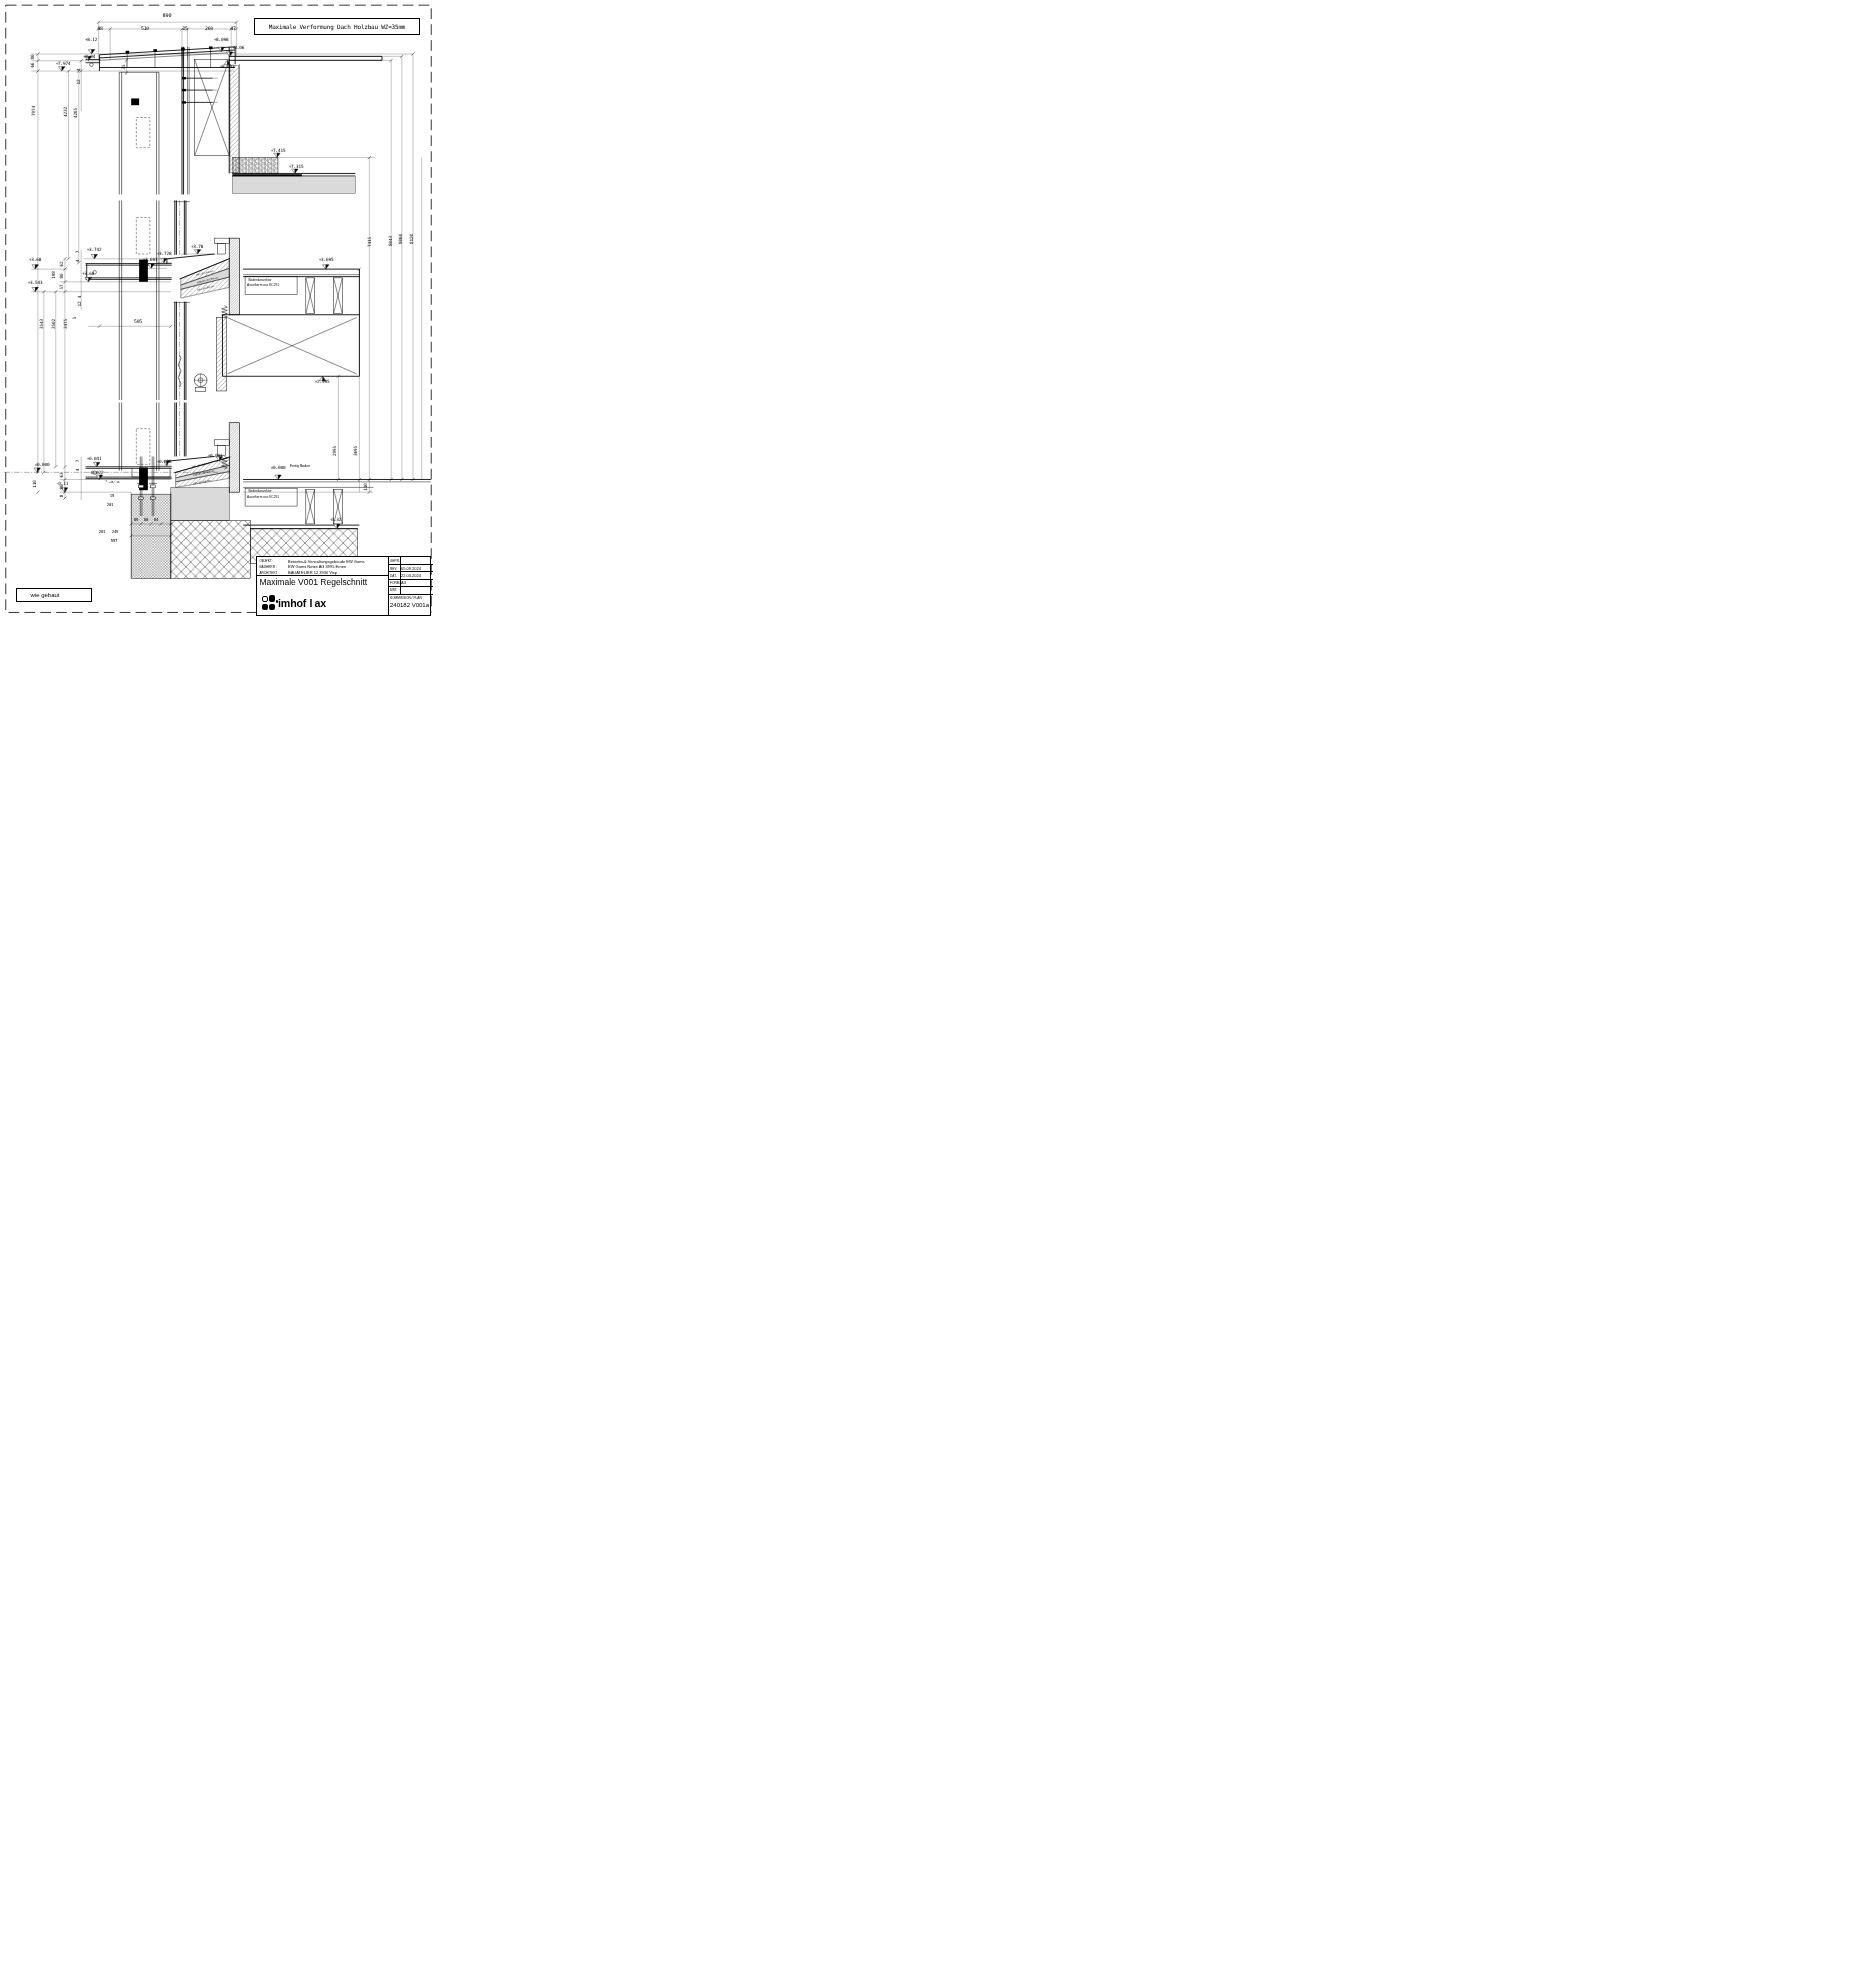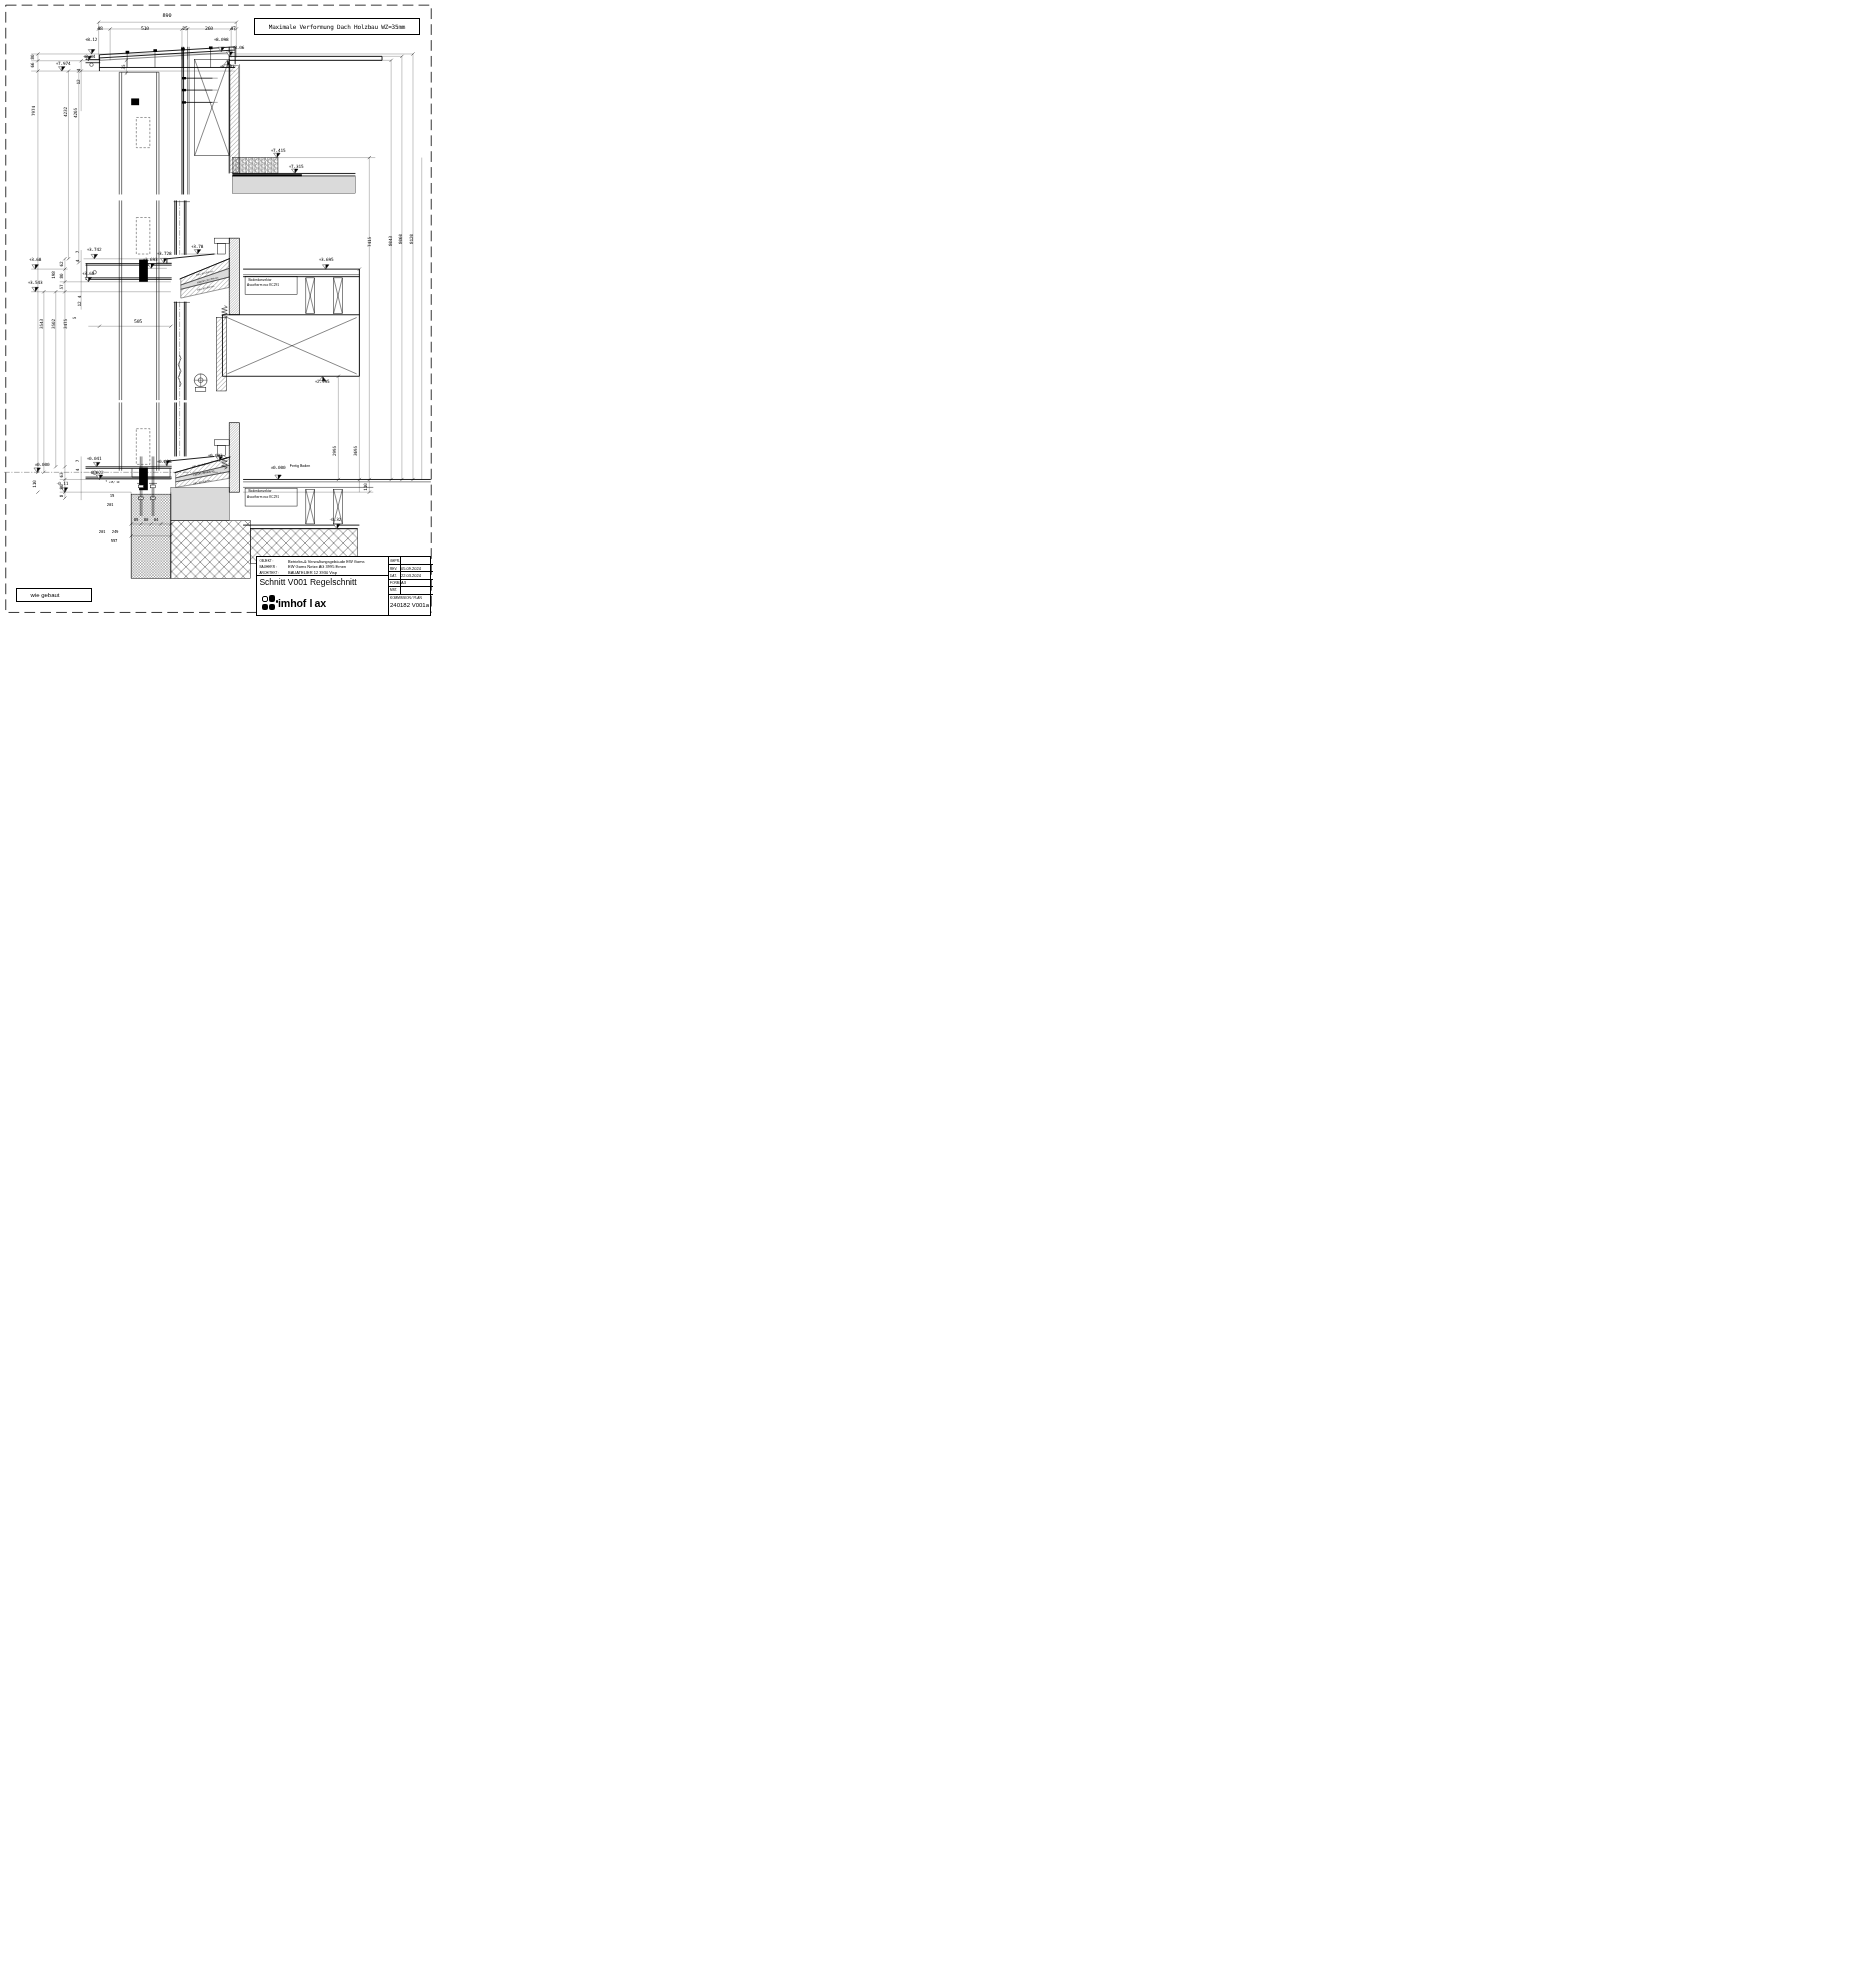--- a/index.html
+++ b/index.html
@@ -552,21 +552,21 @@
   <div class="tb-val" style="left:144px;top:8.7px">05.09.2024</div>
   <div class="tb-lab" style="left:133px;top:16.7px">DAT.</div>
   <div class="tb-val" style="left:144px;top:16px">22.03.2024</div>
   <div class="tb-lab" style="left:133px;top:24px">FORM.</div>
   <div class="tb-val" style="left:144px;top:23px">A3</div>
   <div class="tb-lab" style="left:133px;top:31px">MST.</div>
   <div class="tb-val" style="left:144px;top:30px"></div>
   <div class="tb-lab" style="left:133px;top:39px">KOMMISSION  /  PLAN</div>
   <div class="tb-plan">240182 V001a</div>
 
-  <div class="tb-title">Schnitt V001 Regelschnitt</div>
+  <div class="tb-title">Maximale V001 Regelschnitt</div>
 
   <div class="logo">
     <div class="logo-grid">
       <div class="lsq outline" style="left:0;top:0"></div>
       <div class="lsq" style="left:7.1px;top:-0.8px;height:7.1px"></div>
       <div class="lsq" style="left:0;top:7.5px"></div>
       <div class="lsq" style="left:7.1px;top:7.5px"></div>
       <div class="ldot"></div>
     </div>
     <div class="logo-text">

